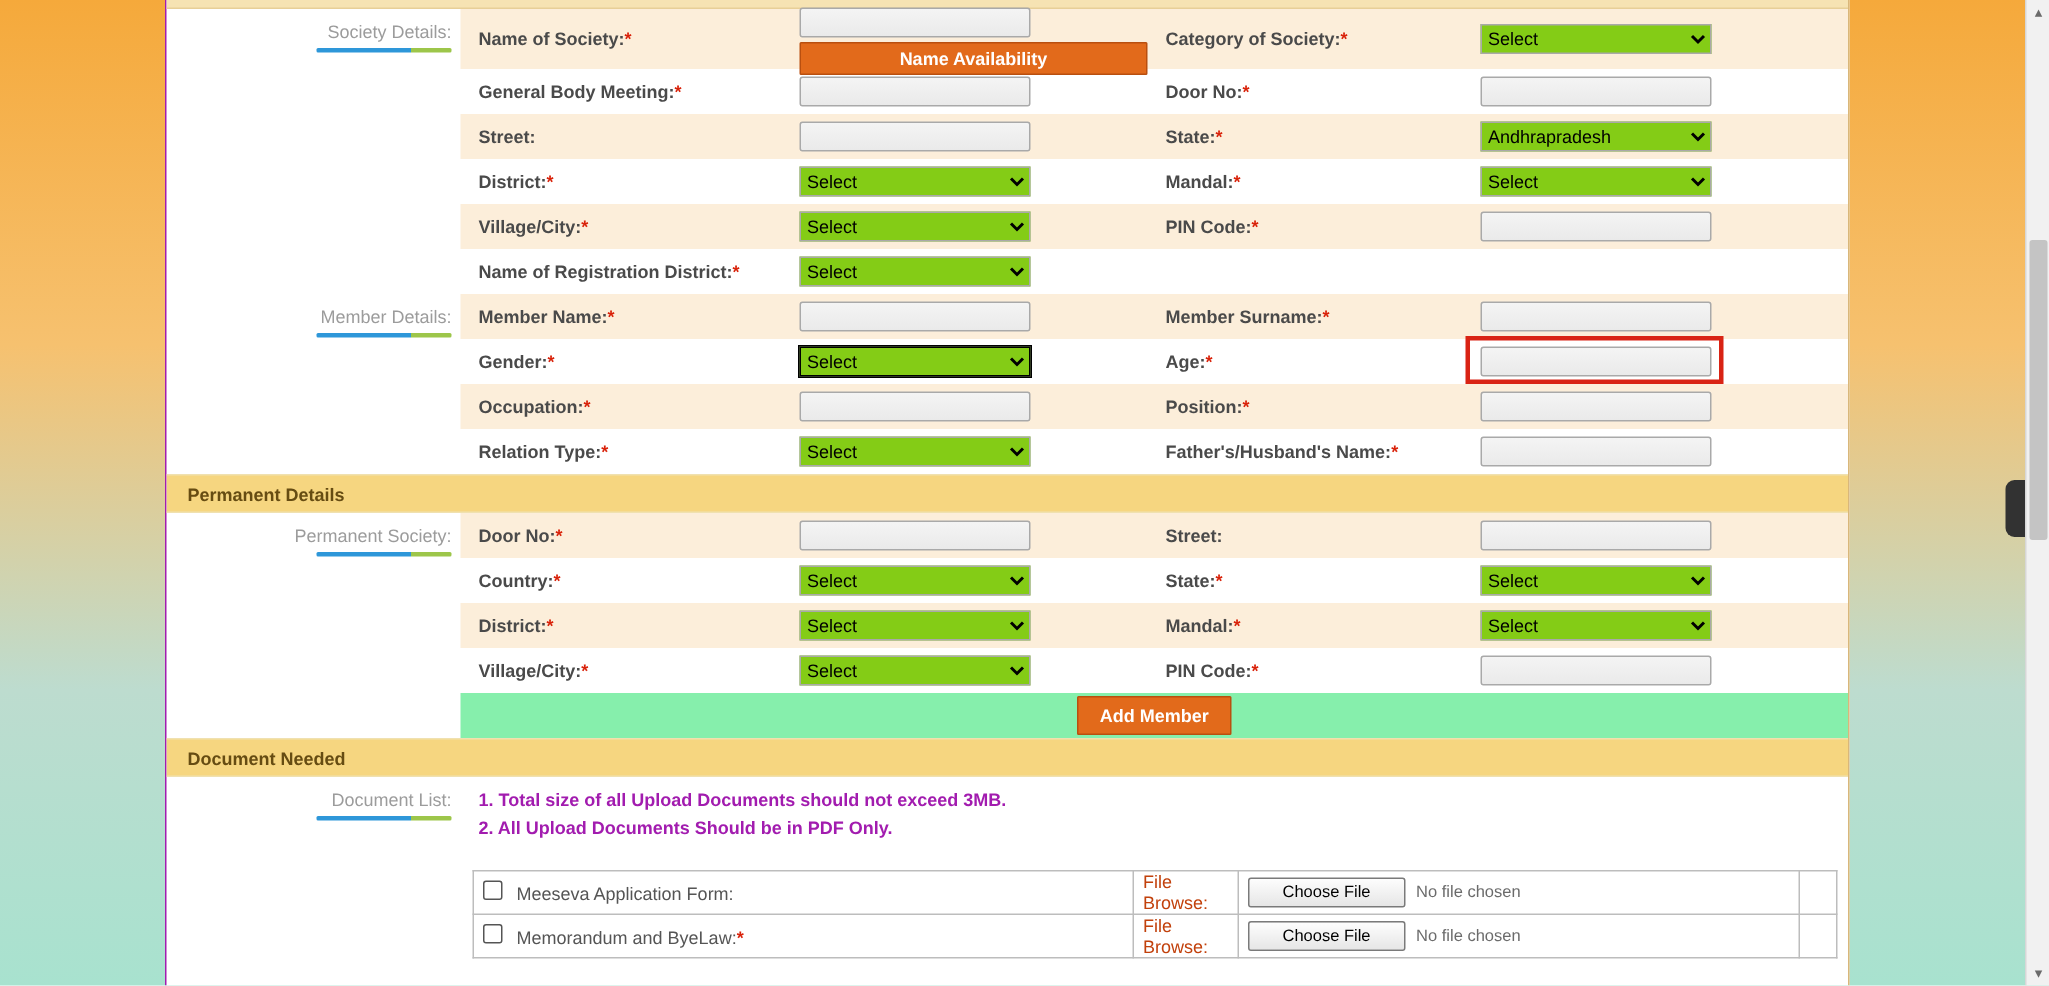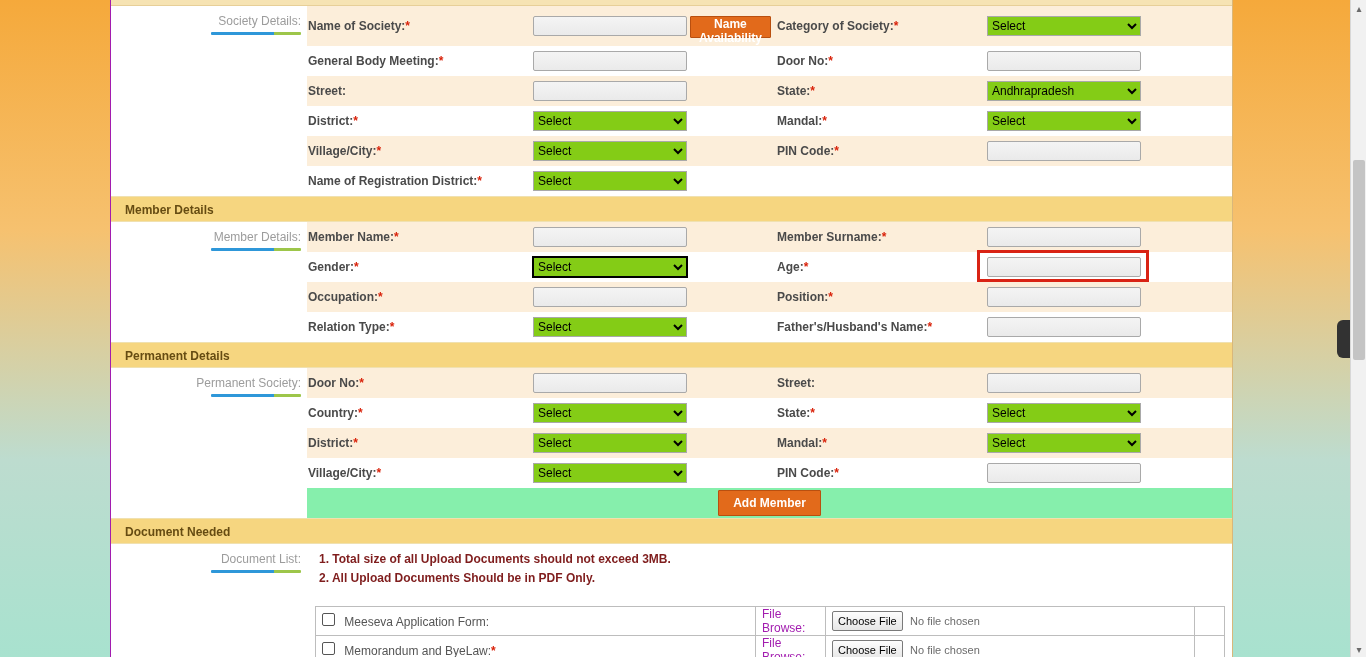--- a/index.html
+++ b/index.html
@@ -53,21 +53,21 @@
     border-radius:1px;
   }
   .rows-col { flex:1; }
   .row-band {
     display:flex;
     height:30px;
     align-items:center;
   }
   .row-band:nth-child(odd){ background:#fceeda; }
   .row-band:nth-child(even){ background:#ffffff; }
-  .cell-label-a { width:226px; padding-left:1px; font-weight:bold; color:#4a4a4a; }
+  .cell-label-a { width:226px; padding-left:12px; font-weight:bold; color:#4a4a4a; }
   .cell-field-a { width:232px; }
   .cell-label-b { width:222px; padding-left:12px; font-weight:bold; color:#4a4a4a; }
   .cell-field-b { width:232px; }
   .req { color:#d9220a; font-weight:bold; }
   input[type=text].fld {
     width:154px; height:20px;
     border:1px solid #a9a9a9;
     background:linear-gradient(#f4f4f4,#eaeaea);
     border-radius:2px;
     padding:0 4px;
@@ -101,41 +101,41 @@
     height:30px;
     display:flex; align-items:center; justify-content:center;
     background:#ffffff;
   }
   .highlight-red {
     border:3px solid #d92314;
     width:172px; height:32px;
     position:absolute;
     pointer-events:none;
   }
-  .doc-notes { color:#7f1d1d; font-weight:bold; padding:6px 12px 2px; line-height:1.6; }
+  .doc-notes { color:#a21caf; font-weight:bold; padding:6px 12px 2px; line-height:1.6; }
   table.doc-table {
     border-collapse:collapse;
     width:98.4%;
     margin:16px 8px 0 8px;
     font-size:12px;
   }
   table.doc-table td {
     border:1px solid #bdbdbd;
     height:24px;
     padding:0 6px;
     vertical-align:middle;
   }
   table.doc-table td.labelcell { width:440px; color:#555; }
-  table.doc-table td.browsecell { width:70px; color:#a21caf; font-weight:normal; }
+  table.doc-table td.browsecell { width:70px; color:#c2410c; font-weight:normal; }
   .file-btn {
     height:20px; font-size:11px;
     border:1px solid #7a7a7a;
     background:linear-gradient(#fdfdfd,#e6e6e6);
     border-radius:2px;
-    padding:0 5px;
+    padding:0 22px;
     cursor:pointer;
   }
   .file-status { color:#6b6b6b; font-size:11px; padding-left:4px; }
   .checkbox {
     width:13px; height:13px;
     border:1.5px solid #555;
     border-radius:2px;
     display:inline-block;
     background:#fff;
   }
@@ -150,21 +150,21 @@
   .scroll-thumb { position:absolute; left:2px; width:12px; background:#c4c4c4; border-radius:2px; }
   .side-tab {
     position:absolute;
     right:16px; top:320px;
     width:13px; height:38px;
     background:#323232;
     border-radius:6px 0 0 6px;
   }
   .row-society-name { height:40px; }
   .row-society-name .cell-field-a { padding-top:2px; }
-  .society-name-stack { display:flex; flex-direction:row; gap:3px; }
+  .society-name-stack { display:flex; flex-direction:column; gap:3px; }
 </style>
 </head>
 <body>
 
 <div class="viewport">
   <div class="frame">
     <div class="top-sliver"></div>
 
     <div class="subgrid">
       <div class="left-label-col">
@@ -216,21 +216,20 @@
         <div class="row-band">
           <div class="cell-label-a"><span>Name of Registration District:</span><span class="req">*</span></div>
           <div class="cell-field-a"><select class="fld fld-wide"><option>Select</option></select></div>
           <div class="cell-label-b"></div>
           <div class="cell-field-b"></div>
         </div>
 
       </div>
     </div>
 
-    <div class="sectionbar">Member Details</div>
     <div class="subgrid" style="position:relative">
       <div class="left-label-col">
         <span>Member Details:</span>
         <div class="left-underline"></div>
       </div>
       <div class="rows-col">
 
         <div class="row-band">
           <div class="cell-label-a"><span>Member Name:</span><span class="req">*</span></div>
           <div class="cell-field-a"><input class="fld" type="text" style=""></div>

